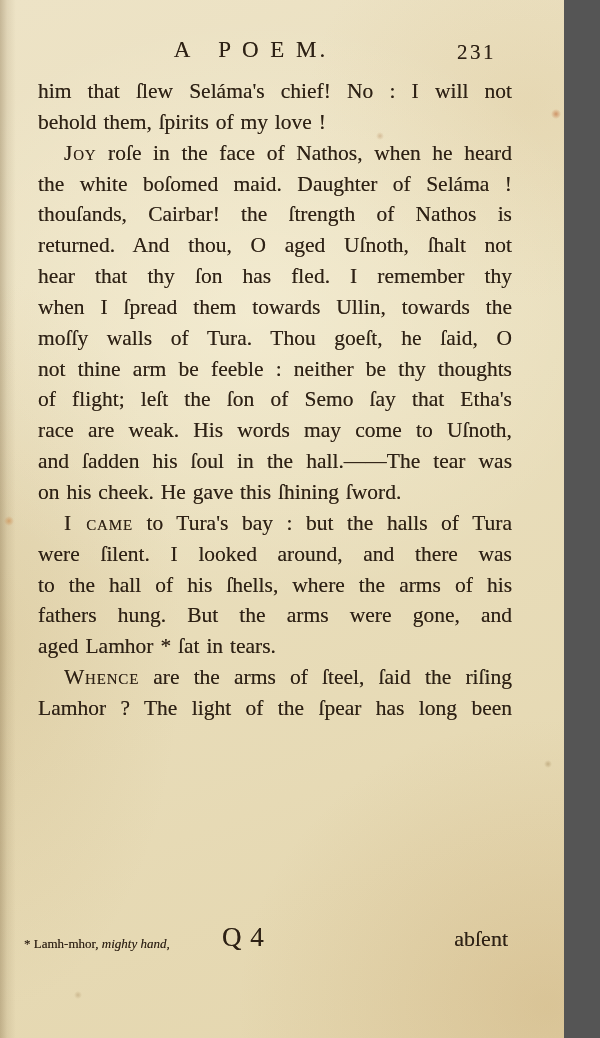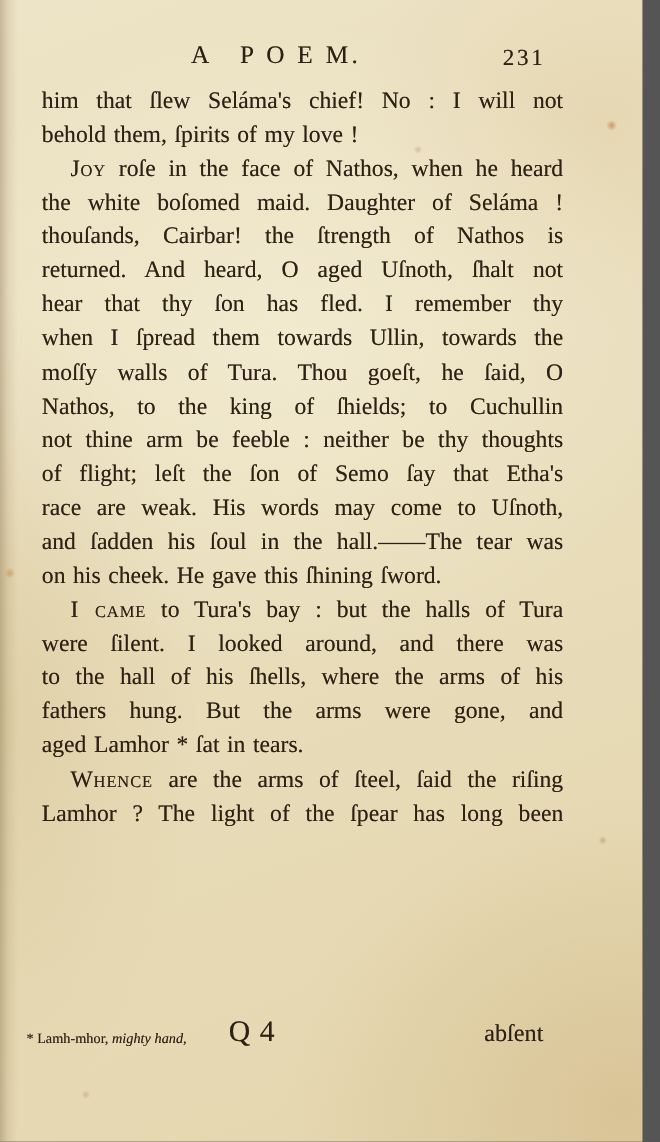--- a/index.html
+++ b/index.html
@@ -6,21 +6,20 @@
   .page {
     position:relative; width:564px; height:1038px; overflow:hidden;
     font-family:"Liberation Serif","DejaVu Serif",serif;
     color:#2d2115;
     background:
       radial-gradient(ellipse 520px 420px at 45% 30%, rgba(255,252,235,0.38), rgba(255,252,235,0) 70%),
       radial-gradient(ellipse 320px 280px at 94% 10%, rgba(208,178,118,0.18), transparent 70%),
       radial-gradient(ellipse 430px 400px at 97% 97%, rgba(188,148,88,0.28), transparent 72%),
       radial-gradient(ellipse 260px 520px at 0% 62%, rgba(188,158,98,0.20), transparent 70%),
       linear-gradient(160deg, #ede3c6 0%, #e9debc 45%, #e4d6ae 100%);
-    padding-left: 20px;
   }
   .left-edge {
     position:absolute; left:0; top:0; width:16px; height:100%;
     background:linear-gradient(to right, rgba(105,80,42,0.30), rgba(105,80,42,0.10) 45%, rgba(105,80,42,0) 100%);
   }
   .specks {
     position:absolute; left:0; top:0; width:100%; height:100%; pointer-events:none;
     background:
       radial-gradient(circle 3px at 556px 114px, rgba(186,92,40,0.55), transparent 5px),
       radial-gradient(circle 3px at 9px 521px, rgba(202,122,52,0.50), transparent 5px),
@@ -45,21 +44,21 @@
   }
   .line.last { text-align-last:left; }
   .line.indent { text-indent:26px; }
   .smallcaps { font-variant:small-caps; letter-spacing:0.8px; }
   .italic { font-style:italic; }
 
   .footnote {
     position:absolute; top:936px; left:38px; width:474px;
     text-align:left; font-size:13px; transform:translateX(-14px);
   }
-  .sig-row { position:absolute; top:922px; left:24px; width:474px; height:40px;text-align:right; }
+  .sig-row { position:absolute; top:922px; left:38px; width:474px; height:40px;text-align:right; }
   .signature { position:absolute; left:184px; top:0; font-size:27px; letter-spacing:1px; }
   .catchword { position:absolute; right:4px; top:4px; font-size:22px;margin-left:13px; }
 </style>
 </head>
 <body>
 
 <div class="page">
   <div class="left-edge"></div>
   <div class="specks"></div>
 
@@ -67,25 +66,24 @@
     <span class="title">A   P O E M.</span>
     <span class="pagenum">231</span>
   </div>
 
   <div class="text-body ink">
       <div class="line"><span>him that ſlew Seláma's chief! No : I will not</span></div>
       <div class="line last"><span>behold them, ſpirits of my love !</span></div>
       <div class="line indent"><span class="smallcaps">Joy</span><span> roſe in the face of Nathos, when he heard</span></div>
       <div class="line"><span>the white boſomed maid.  Daughter of Seláma !</span></div>
       <div class="line"><span>thouſands, Cairbar! the ſtrength of Nathos is</span></div>
-      <div class="line"><span>returned.  And heard, O aged Uſnoth, ſhalt not</span></div>
+      <div class="line"><span>returned.  And thou, O aged Uſnoth, ſhalt not</span></div>
       <div class="line"><span>hear that thy ſon has fled.  I remember thy</span></div>
       <div class="line"><span>when I ſpread them towards Ullin, towards the</span></div>
       <div class="line"><span>moſſy walls of Tura.  Thou goeſt, he ſaid, O</span></div>
-      <div class="line"><span>Nathos, to the king of ſhields; to Cuchullin</span></div>
       <div class="line"><span>not thine arm be feeble : neither be thy thoughts</span></div>
       <div class="line"><span>of flight; leſt the ſon of Semo ſay that Etha's</span></div>
       <div class="line"><span>race are weak.  His words may come to Uſnoth,</span></div>
       <div class="line"><span>and ſadden his ſoul in the hall.——The tear was</span></div>
       <div class="line last"><span>on his cheek.  He gave this ſhining ſword.</span></div>
       <div class="line indent"><span class="smallcaps">I came</span><span> to Tura's bay : but the halls of Tura</span></div>
       <div class="line"><span>were ſilent. I looked around, and there was</span></div>
       <div class="line"><span>to the hall of his ſhells, where the arms of his</span></div>
       <div class="line"><span>fathers hung.  But the arms were gone, and</span></div>
       <div class="line last"><span>aged Lamhor * ſat in tears.</span></div>

